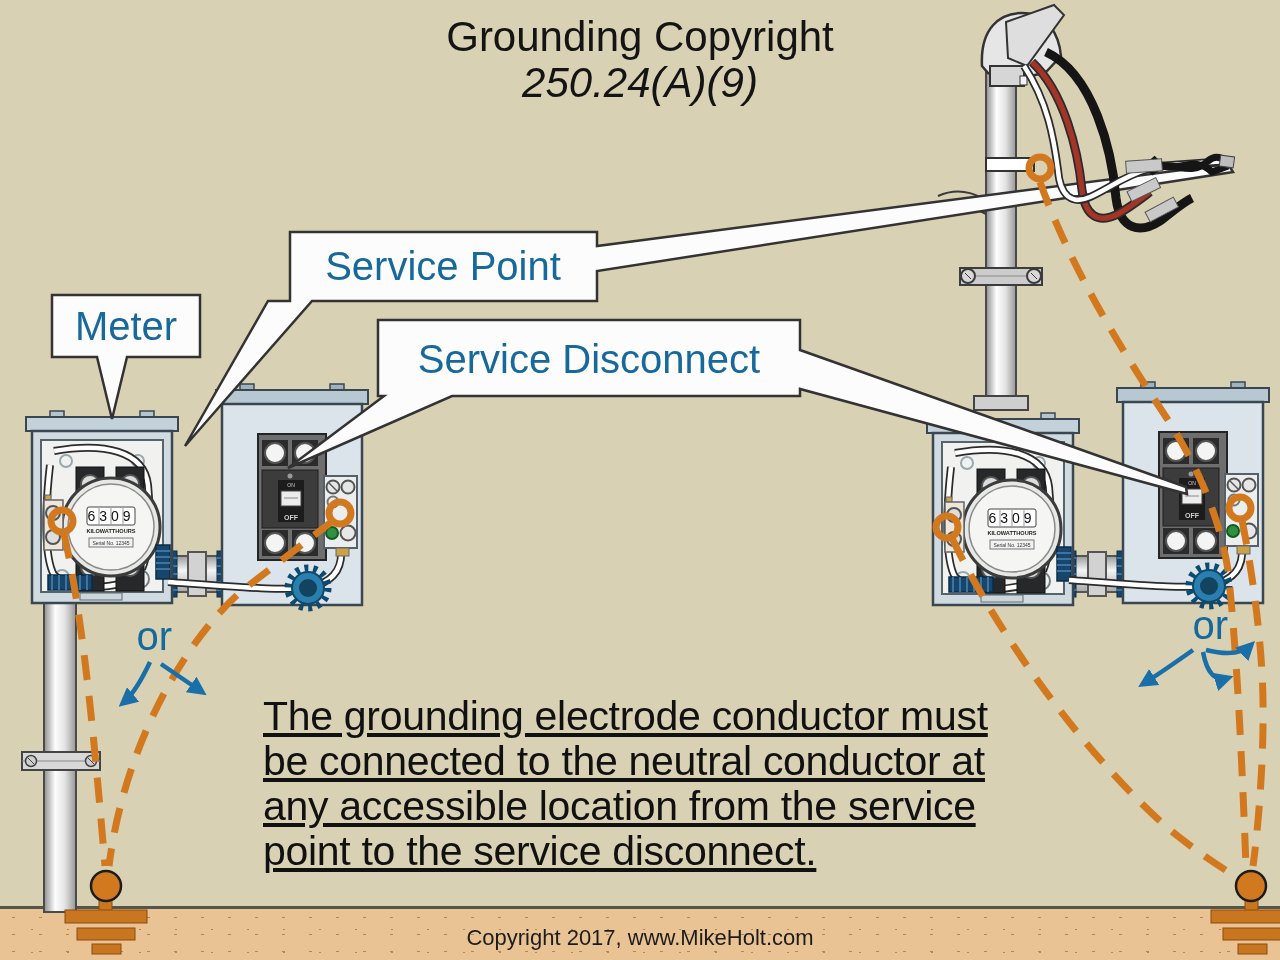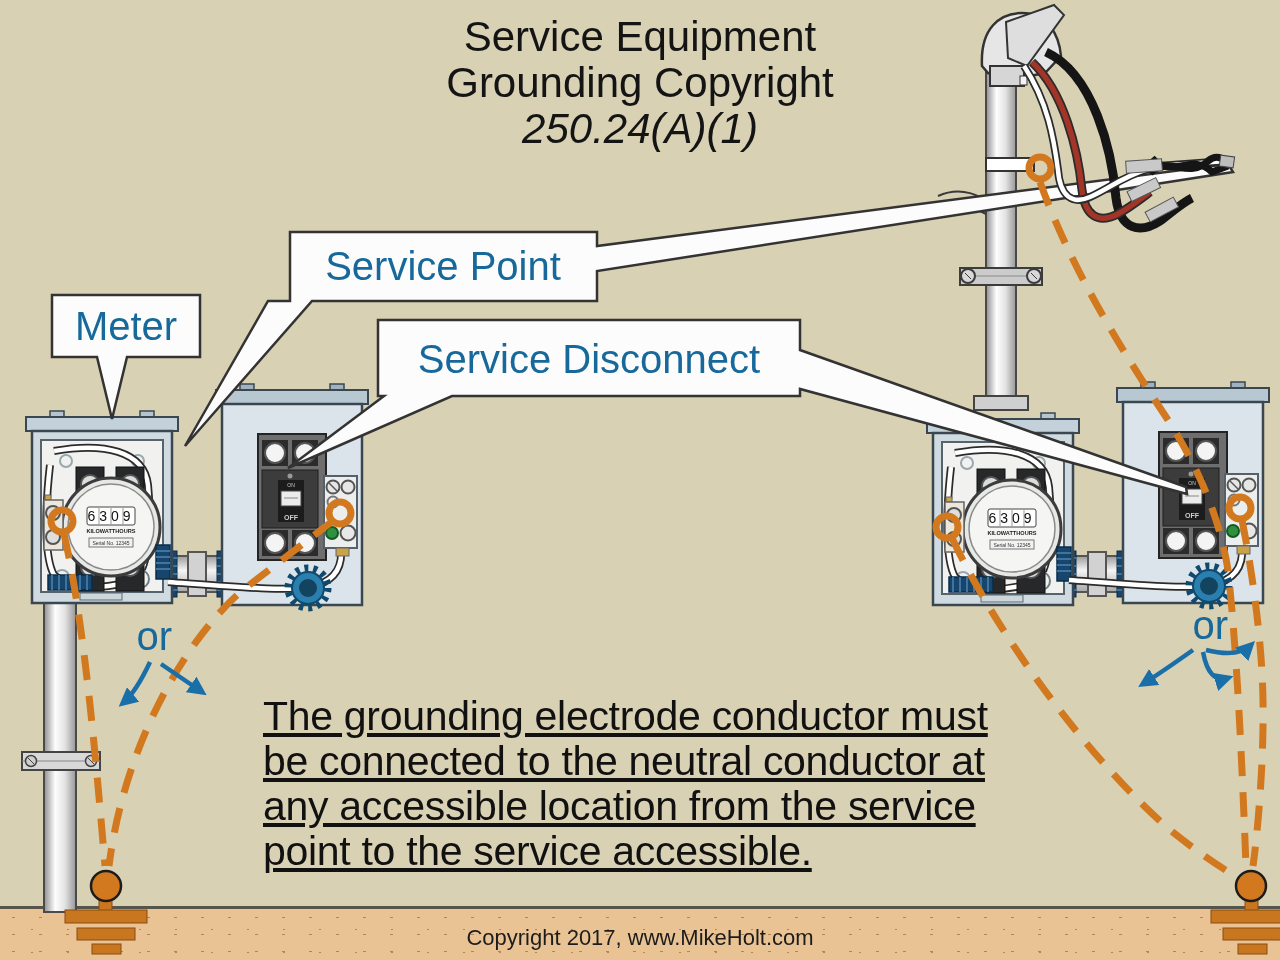--- a/index.html
+++ b/index.html
@@ -290,28 +290,27 @@
       <path class="arrow" d="M1206,650 Q1238,658 1251,645" marker-end="url(#ah)"></path>
       <path class="arrow" d="M1203,652 Q1209,684 1228,678" marker-end="url(#ah)"></path>
     </g>
 
     <text class="callout-text" x="126" y="340" text-anchor="middle">Meter</text>
     <text class="callout-text" x="443" y="280" text-anchor="middle">Service Point</text>
     <text class="callout-text" x="589" y="373" text-anchor="middle">Service Disconnect</text>
   </svg>
 
   <div class="title">
-    <span class="l1">Service Equipment</span>
     <span class="l2">Grounding Copyright</span>
-    <span class="l3">250.24(A)(1)</span>
+    <span class="l3">250.24(A)(9)</span>
   </div>
 
   <div class="orlabel or-left">or</div>
   <div class="orlabel or-right">or</div>
 
   <div class="bodytext">
     <span>The grounding electrode conductor must</span>
     <span>be connected to the neutral conductor at</span>
     <span>any accessible location from the service</span>
-    <span>point to the service accessible.</span>
+    <span>point to the service disconnect.</span>
   </div>
 
 </div>
 
 </body></html>

